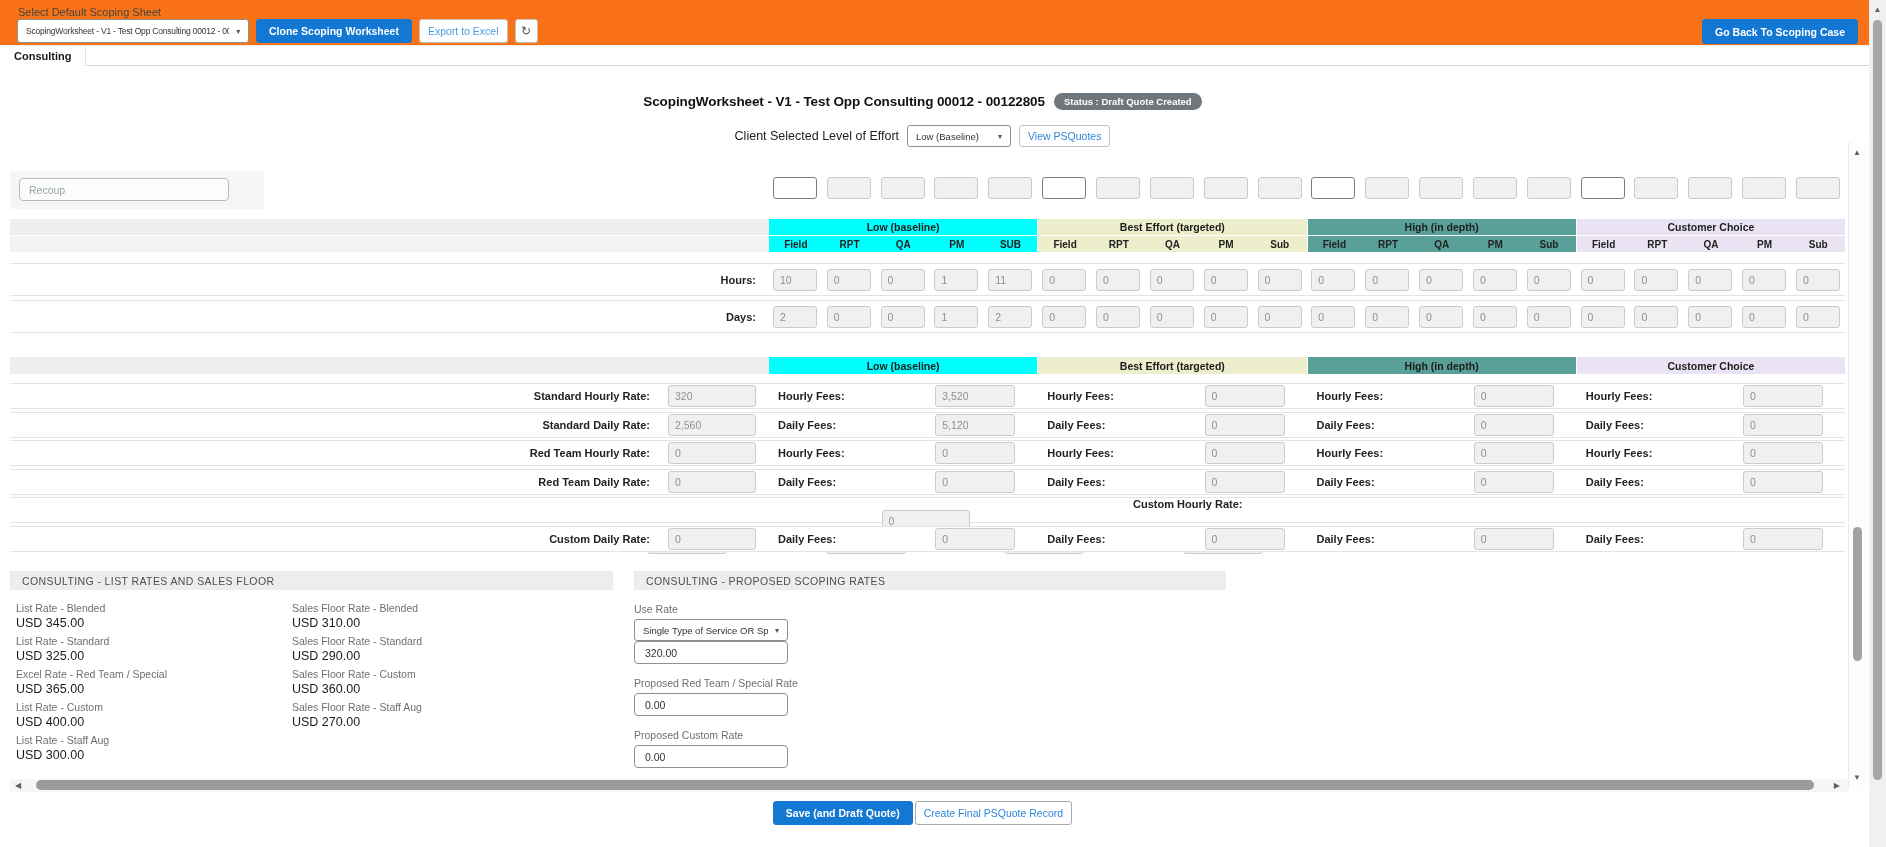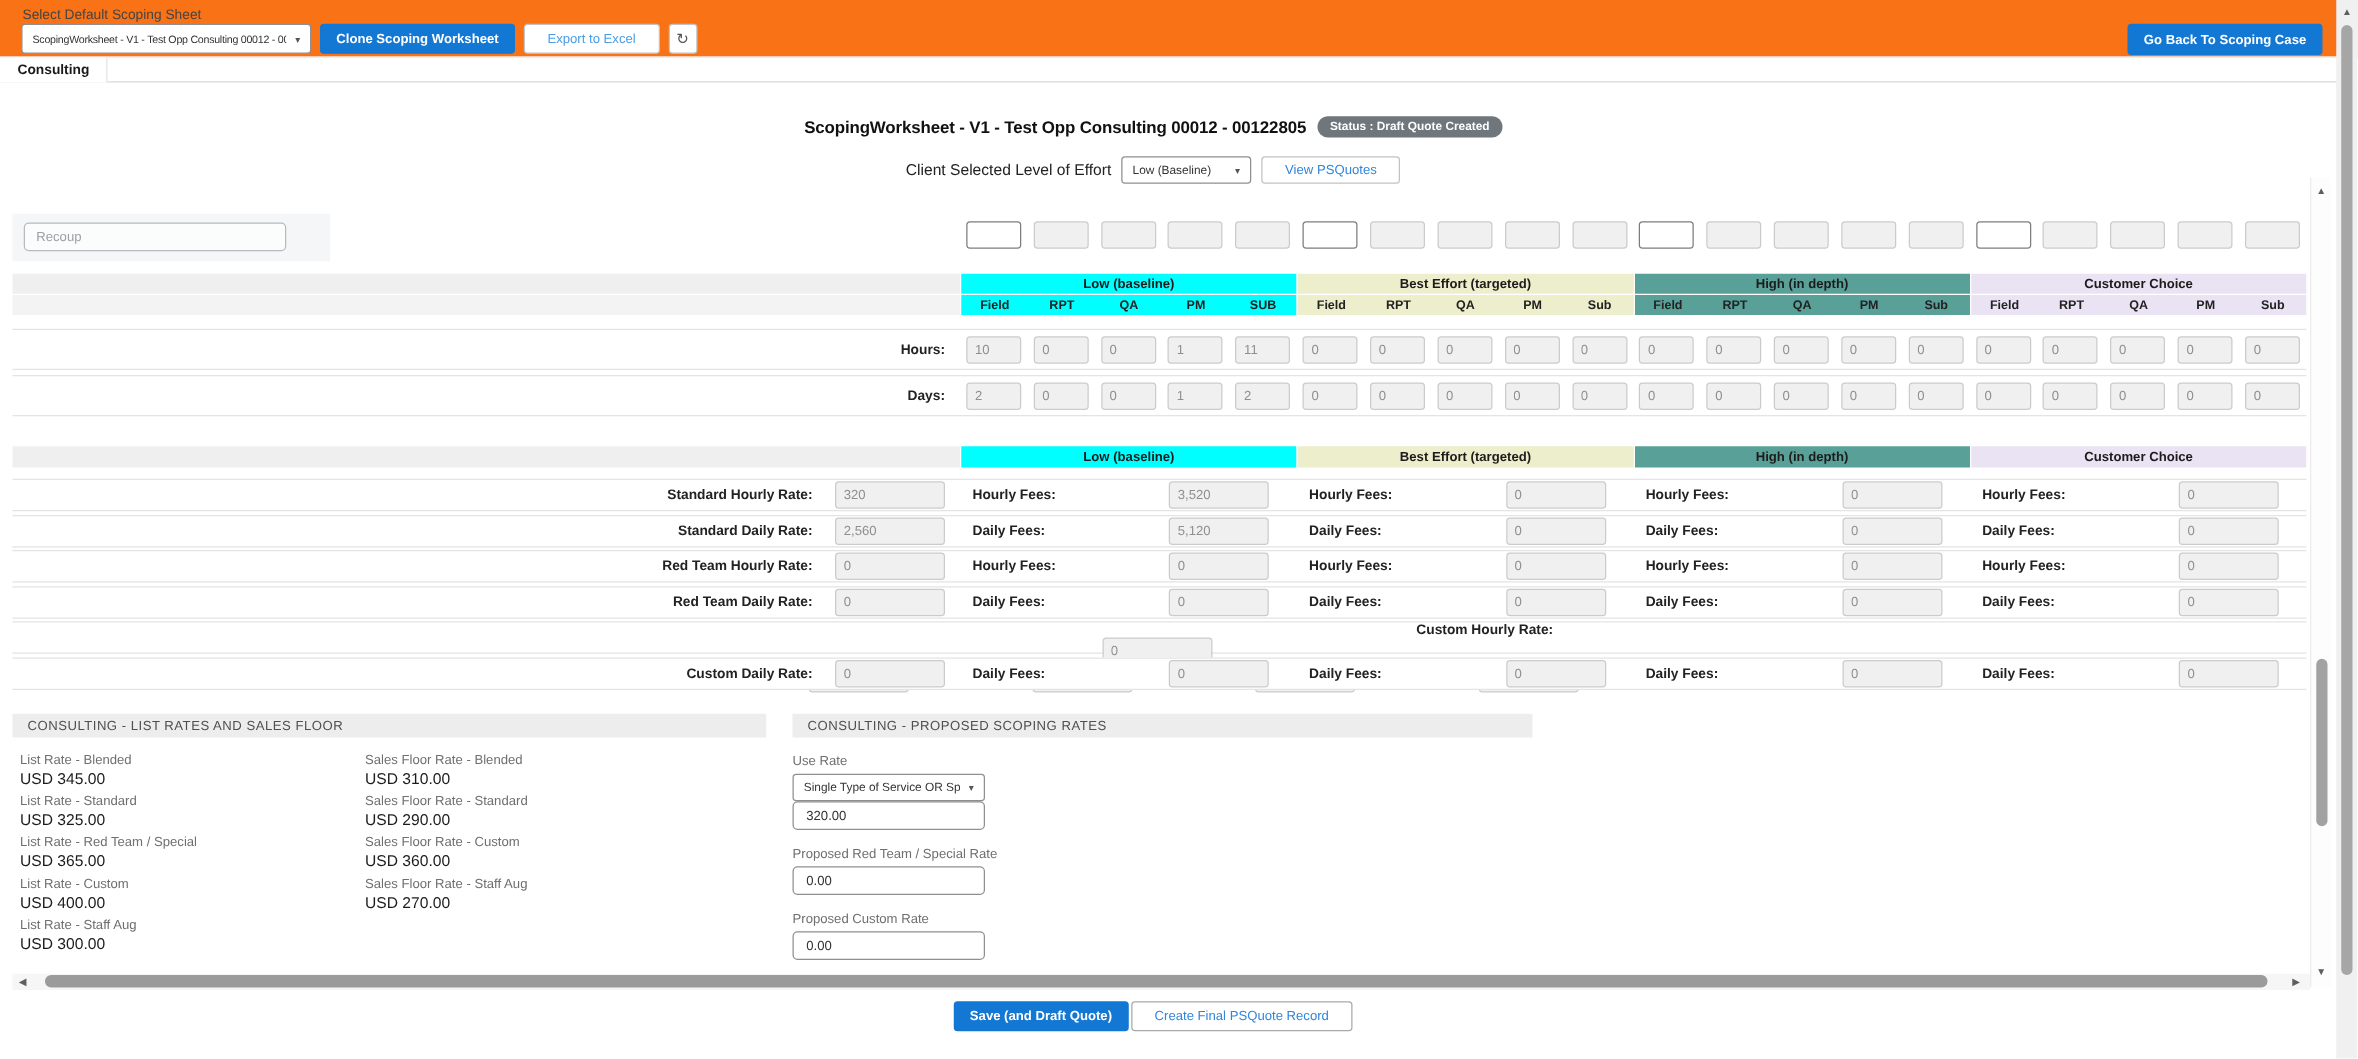--- a/index.html
+++ b/index.html
@@ -9,21 +9,21 @@
   
   .topbar { position:absolute; left:0; top:0; width:100%; height:46px; background:#f97316; border-bottom:1px solid #ececec; }
   .select-label { position:absolute; left:18px; top:6px; font-size:11px; color:#444; }
   .topbar-controls { position:absolute; left:17px; top:19px; height:24px; display:flex; gap:7px; align-items:stretch; }
   .sel { display:flex; align-items:center; justify-content:space-between; border:1px solid #8f8f8f; border-radius:3px; background:#fff; padding:0 8px; color:#333; cursor:pointer; }
   .sel .sel-text { white-space:nowrap; overflow:hidden; }
   .caret { margin-left:7px; font-size:8px; color:#555; flex:0 0 auto; }
   .sel.main-sel { width:232px; font-size:8.5px; letter-spacing:-0.2px; }
   .btn { display:flex; align-items:center; justify-content:center; border-radius:3px; font-size:10.5px; cursor:pointer; white-space:nowrap; }
   .btn-primary { background:#1377d4; border:1px solid #1377d4; color:#fff; font-weight:bold; padding:0 12px; }
-  .btn-outline { background:#fff; border:1px solid #c2c2c2; color:#4a9de5; padding:0 18px; }
+  .btn-outline { background:#fff; border:1px solid #c2c2c2; color:#4a9de5; padding:0 8px; }
   .btn-icon { width:23px; background:#fff; border:1px solid #c2c2c2; color:#555; font-size:12px; }
   .go-back { position:absolute; right:28px; top:19px; height:25px; }
 
   
   .tabstrip { position:absolute; left:0; top:46px; width:100%; height:20px; border-bottom:1px solid #d9d9d9; background:#fff; }
   .tab { position:absolute; left:0; top:0; height:20px; padding:0 14px; display:flex; align-items:center; font-size:11px; font-weight:bold; color:#1a1a1a; background:#fff; border-right:1px solid #e4e4e4; cursor:pointer; }
 
   
   .content { position:absolute; left:0; top:67px; width:1886px; height:780px; }
   .title-row { position:absolute; left:0; top:26px; width:1845px; display:flex; align-items:center; justify-content:center; gap:9px; }
@@ -550,21 +550,21 @@
         <div id="lrLeft">
             <div class="lr-item">
               <div class="lr-label">List Rate - Blended</div>
               <div class="lr-value">USD 345.00</div>
             </div>
             <div class="lr-item">
               <div class="lr-label">List Rate - Standard</div>
               <div class="lr-value">USD 325.00</div>
             </div>
             <div class="lr-item">
-              <div class="lr-label">List Rate - Red Team / Special</div>
+              <div class="lr-label">Excel Rate - Red Team / Special</div>
               <div class="lr-value">USD 365.00</div>
             </div>
             <div class="lr-item">
               <div class="lr-label">List Rate - Custom</div>
               <div class="lr-value">USD 400.00</div>
             </div>
             <div class="lr-item">
               <div class="lr-label">List Rate - Staff Aug</div>
               <div class="lr-value">USD 300.00</div>
             </div>

